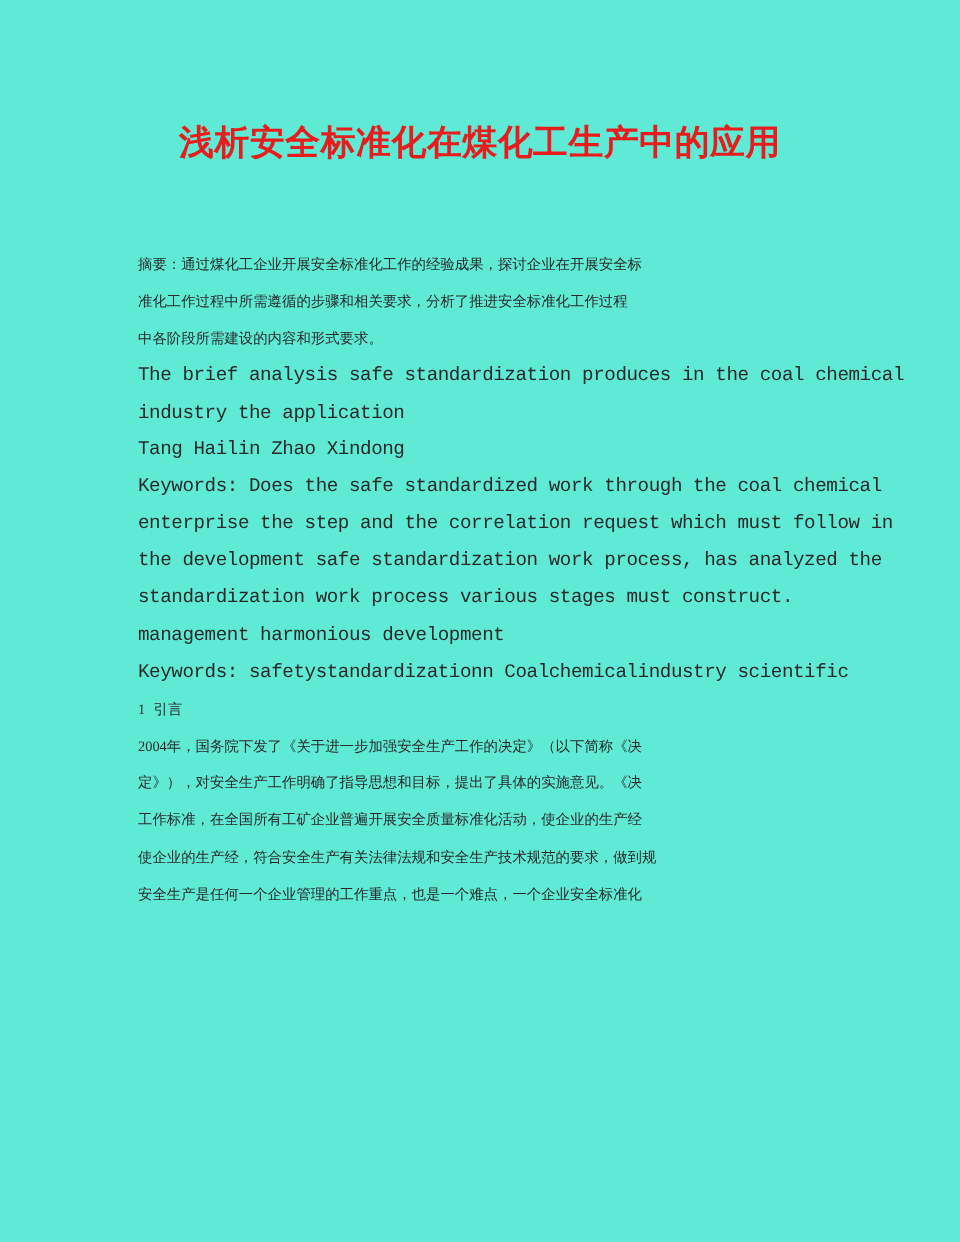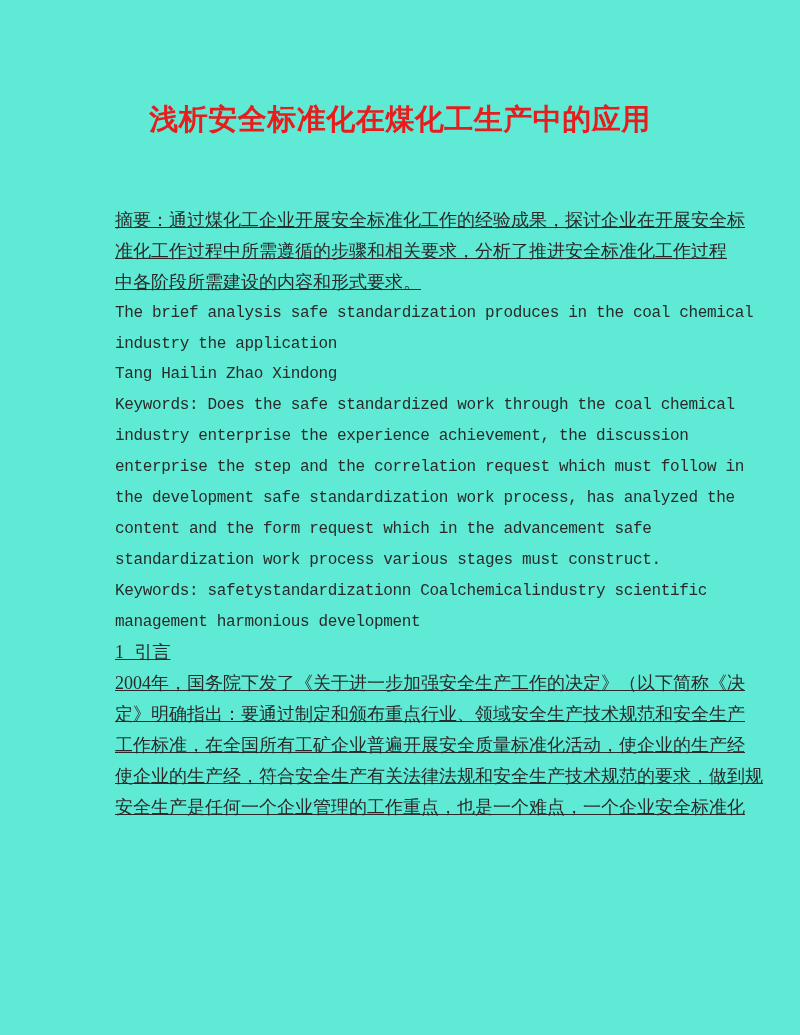--- a/index.html
+++ b/index.html
@@ -35,50 +35,47 @@
     top: 205px;
     left: 115px;
     width: 572px;
   }
   .line {
     height: 30.9px;
     line-height: 30.9px;
     white-space: nowrap;
   }
   .line.zh {
-    font-size: 18px;
+    font-size: 12px;
     word-spacing: 0.33em;
-    text-decoration: underline;
   }
   .line.en {
     font-family: "Liberation Mono", "DejaVu Sans Mono", monospace;
     font-size: 16px;
     letter-spacing: -0.35px;
   }
 </style>
 </head>
 <body>
 
 <div class="page" style="background: #5eead4; color: rgb(42, 42, 42);">
   <h1 class="doc-title" style="color: rgb(231, 29, 29);">浅析安全标准化在煤化工生产中的应用</h1>
   <div class="doc-body">
       <div class="line zh">摘要：通过煤化工企业开展安全标准化工作的经验成果，探讨企业在开展安全标</div>
       <div class="line zh">准化工作过程中所需遵循的步骤和相关要求，分析了推进安全标准化工作过程</div>
       <div class="line zh">中各阶段所需建设的内容和形式要求。</div>
       <div class="line en">The brief analysis safe standardization produces in the coal chemical</div>
       <div class="line en">industry the application</div>
       <div class="line en">Tang Hailin Zhao Xindong</div>
       <div class="line en">Keywords: Does the safe standardized work through the coal chemical</div>
-      <div class="line en">industry enterprise the experience achievement, the discussion</div>
       <div class="line en">enterprise the step and the correlation request which must follow in</div>
       <div class="line en">the development safe standardization work process, has analyzed the</div>
-      <div class="line en">content and the form request which in the advancement safe</div>
       <div class="line en">standardization work process various stages must construct.</div>
+      <div class="line en">management harmonious development</div>
       <div class="line en">Keywords: safetystandardizationn Coalchemicalindustry scientific</div>
-      <div class="line en">management harmonious development</div>
       <div class="line zh">1 引言</div>
       <div class="line zh">2004年，国务院下发了《关于进一步加强安全生产工作的决定》（以下简称《决</div>
-      <div class="line zh">定》明确指出：要通过制定和颁布重点行业、领域安全生产技术规范和安全生产</div>
+      <div class="line zh">定》），对安全生产工作明确了指导思想和目标，提出了具体的实施意见。《决</div>
       <div class="line zh">工作标准，在全国所有工矿企业普遍开展安全质量标准化活动，使企业的生产经</div>
       <div class="line zh">使企业的生产经，符合安全生产有关法律法规和安全生产技术规范的要求，做到规</div>
       <div class="line zh">安全生产是任何一个企业管理的工作重点，也是一个难点，一个企业安全标准化</div>
     </div>
 </div>
 
 </body></html>

